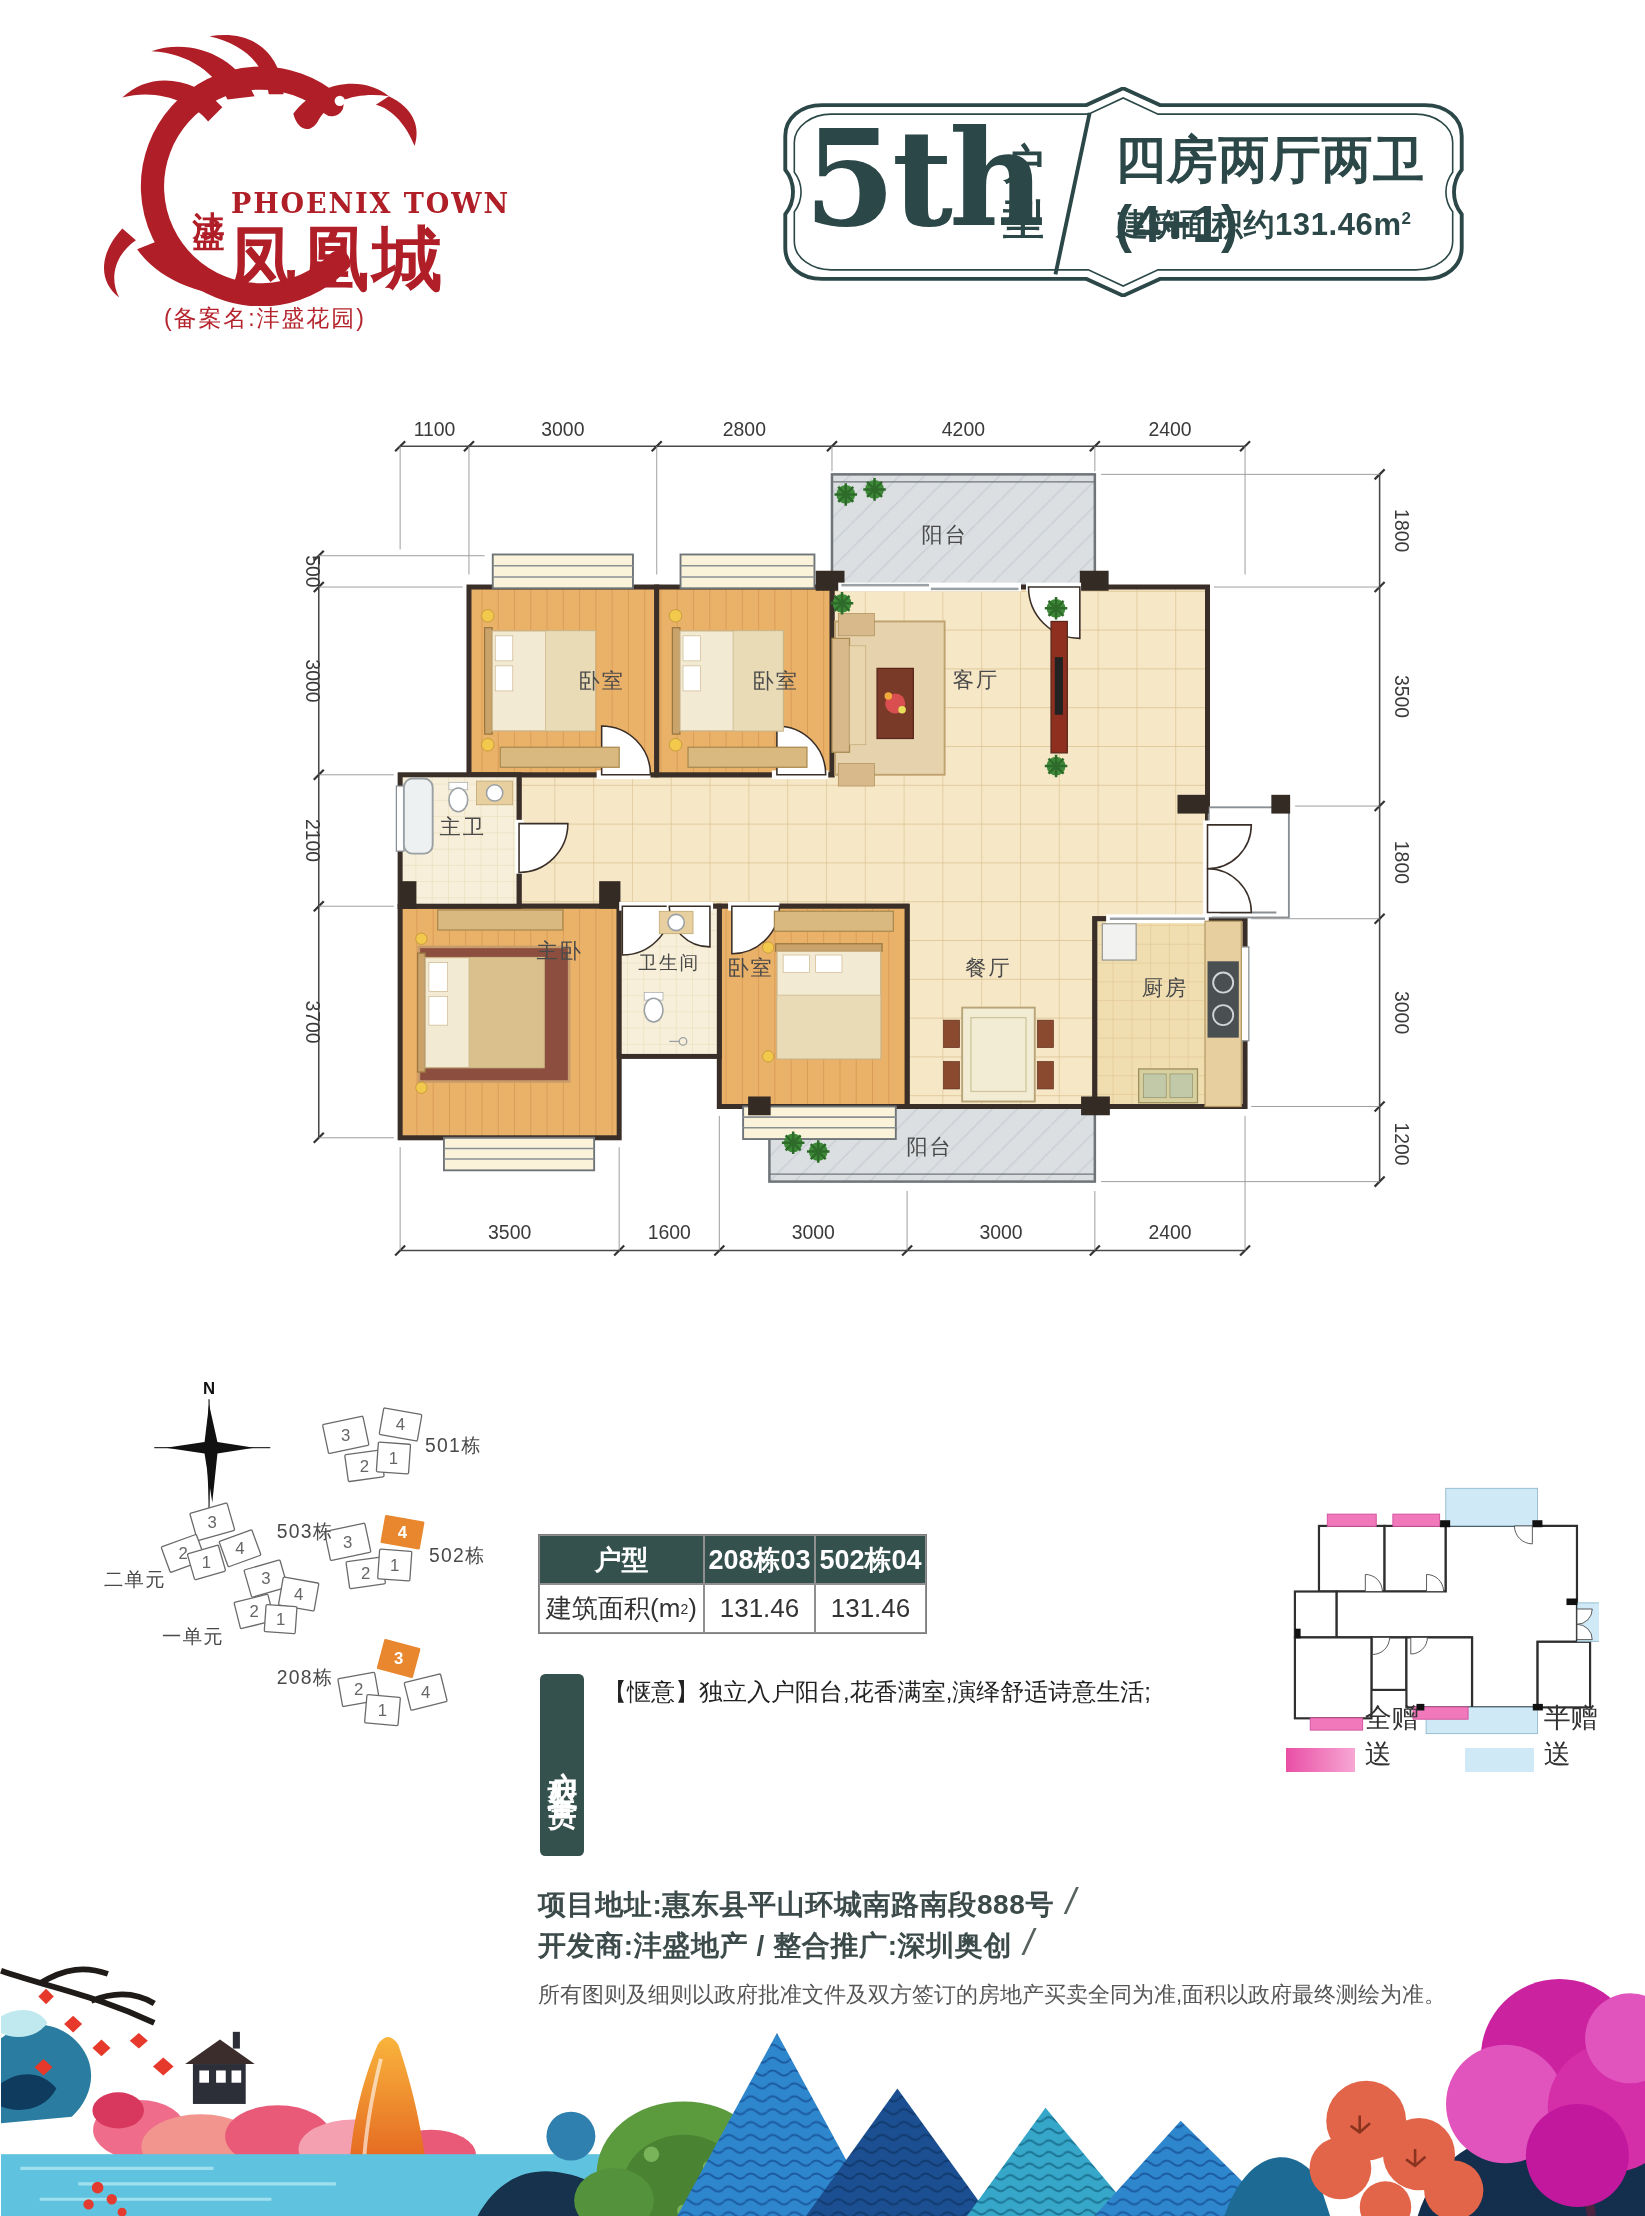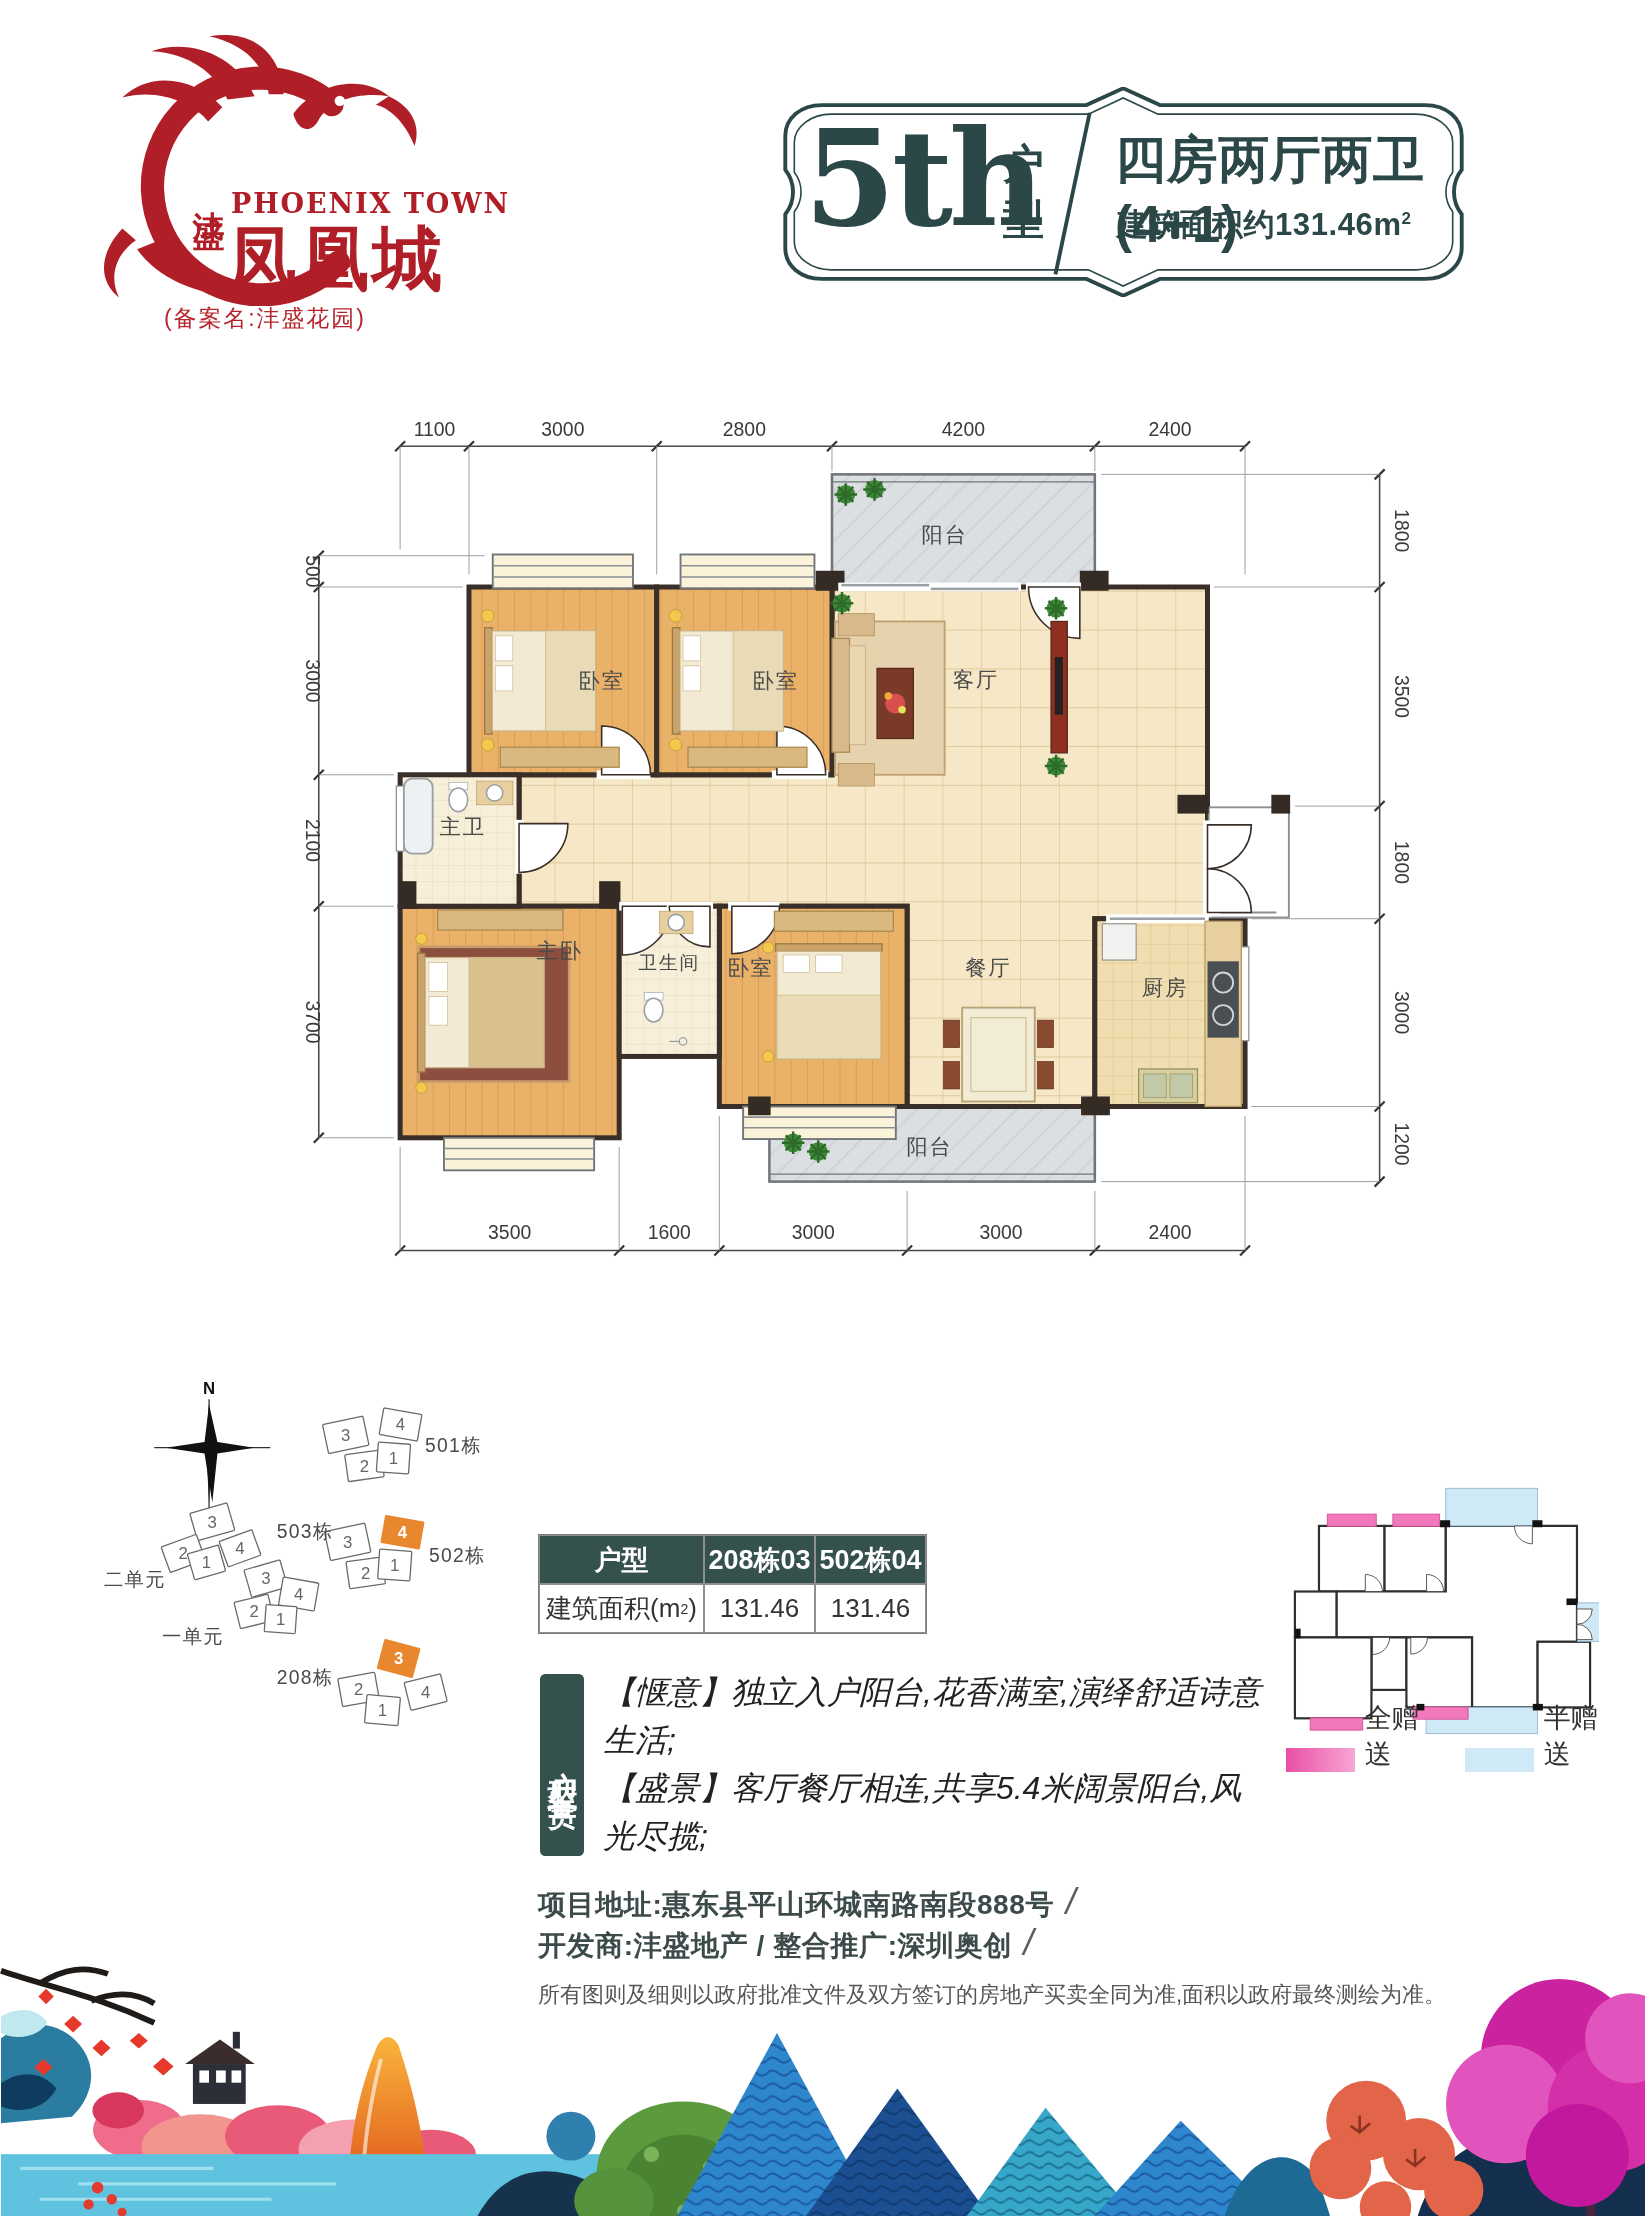--- a/index.html
+++ b/index.html
@@ -29,21 +29,21 @@
           font-size:26px;color:#333;}
   .htable div{box-sizing:border-box;}
   .ht-row{display:flex;}
   .ht-cell{border:1.3px solid #8f8f8f;display:flex;align-items:center;justify-content:center;height:49px;}
   .ht-head{background:#35514e;color:#fff;font-weight:bold;font-size:27px;}
   .c1{width:165px;} .c2{width:111px;} .c3{width:111px;}
   
   .apprec-side{left:540px;top:1674px;width:44px;height:182px;background:#35514e;color:#fff;
                writing-mode:vertical-rl;text-align:center;font-size:30px;font-weight:bold;
                letter-spacing:9px;border-radius:5.2px;display:flex;align-items:center;justify-content:center;}
-  .apprec-list{left:603px;top:1668px;width:658px;font-size:32px;color:#222;line-height:48px;font-style:italic;}
+  .apprec-list{left:603px;top:1668px;width:658px;font-size:24px;color:#222;line-height:48px;}
   
   .legend{left:1286px;top:1742px;width:335px;height:30px;display:flex;align-items:flex-end;font-size:27px;color:#333;}
   .sw{width:72px;height:24.5px;margin-right:10.3px;}
   .sw-pink{background:linear-gradient(90deg,#e94fa5,#f7a7d4);}
   .sw-blue{background:#cfe9f6;margin-left:23px;}
   
   .addr1{left:538px;top:1881px;font-size:28px;font-weight:bold;color:#3c4a4a;letter-spacing:0.6px;}
   .addr2{left:538px;top:1922px;font-size:28px;font-weight:bold;color:#3c4a4a;letter-spacing:0.6px;text-align:center;}
   .slash{font-weight:300;color:#55605f;font-size:36px;margin-left:11.6px;font-style:italic;}
   .disclaimer{left:538px;top:1980px;font-size:22px;color:#555;}
@@ -481,21 +481,20 @@
         <span>)</span>
       </div>
     <div class="ht-cell c2">131.46</div>
     <div class="ht-cell c3">131.46</div>
   </div>
 </div>
 
 <div class="abs apprec-side">户型鉴赏</div>
 <div class="abs apprec-list">
   <div>【惬意】独立入户阳台,花香满室,演绎舒适诗意生活;</div>
-  <div>【盛景】客厅餐厅相连,共享5.4米阔景阳台,风光尽揽;</div>
 </div>
 
 <svg class="abs" style="left:1286px;top:1480px;" width="313" height="258" viewBox="-40 -30 1430 1180">
   <g fill="#fff" stroke="#2f2f2f" stroke-width="10">
     <rect x="110" y="180" width="300" height="300"></rect>
       <rect x="410" y="180" width="280" height="300"></rect>
     <path d="M690,180 H1290 V710 H1110 V1010 H810 V690 H190 V480 H690 Z"></path>
     <rect x="1110" y="710" width="240" height="300"></rect>
     <rect x="0" y="480" width="190" height="210"></rect>
       <rect x="350" y="690" width="160" height="240"></rect>

